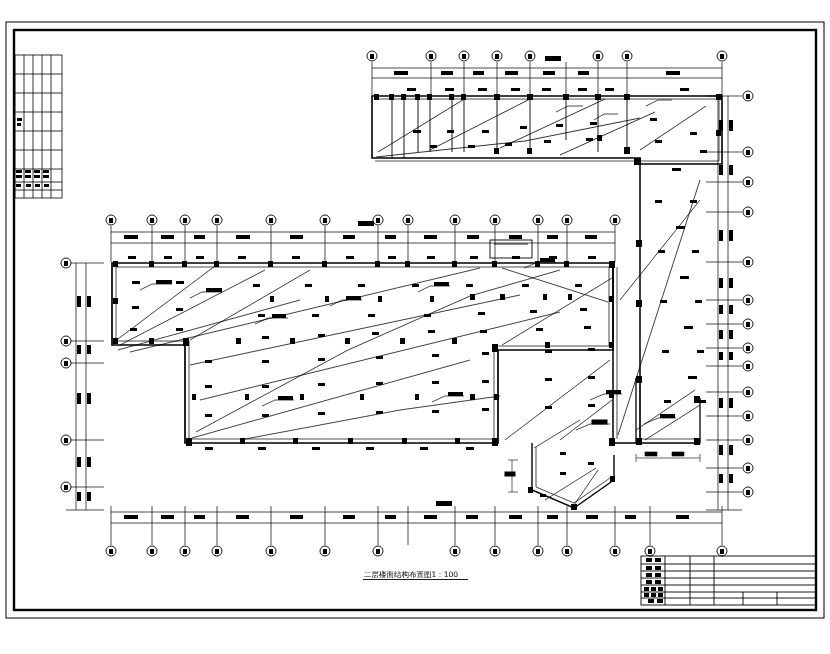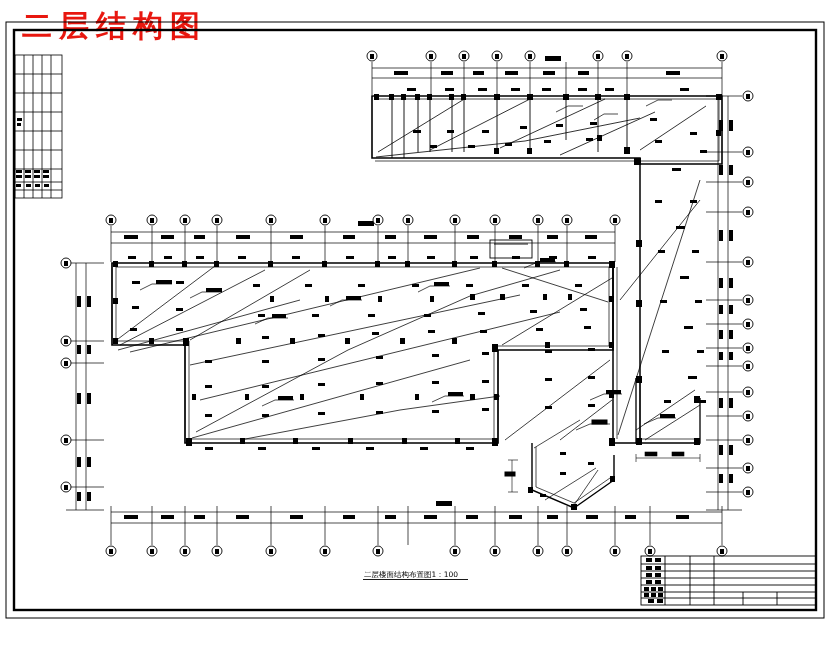--- a/index.html
+++ b/index.html
@@ -14,21 +14,20 @@
     letter-spacing:7px;white-space:nowrap;
   }
   svg{display:block;}
   .cap{font-family:"DejaVu Sans","Liberation Sans",sans-serif;}
 </style>
 </head>
 <body>
 
 <div id="stage">
 
-  <div class="abs" id="title-text">二层结构图</div>
 
   <svg class="abs" id="sheet-svg" style="left:0;top:0" width="830" height="654" viewBox="0 0 830 654">
 
     <g fill="none" stroke="#000">
       <rect x="6" y="22" width="818" height="596" stroke-width="1"></rect>
       <rect x="14" y="30" width="802" height="580" stroke-width="2.4"></rect>
     </g>
 
     <g fill="none" stroke="#000" stroke-width="0.8">
       <rect x="15" y="55" width="47" height="143"></rect>

